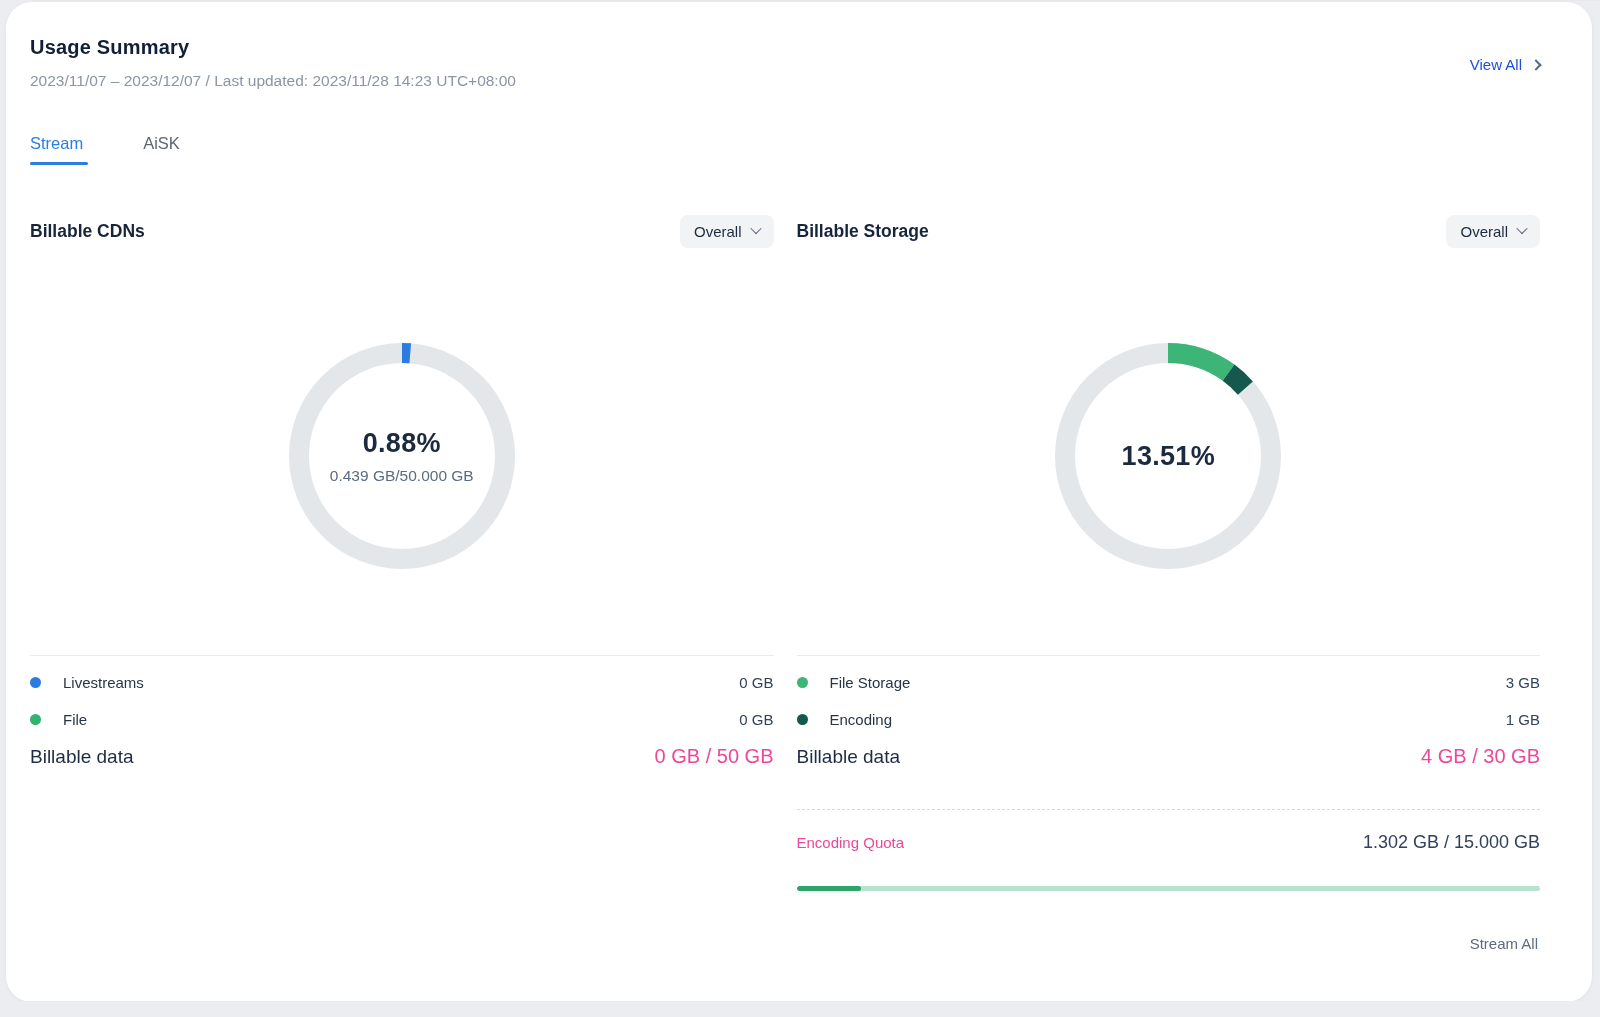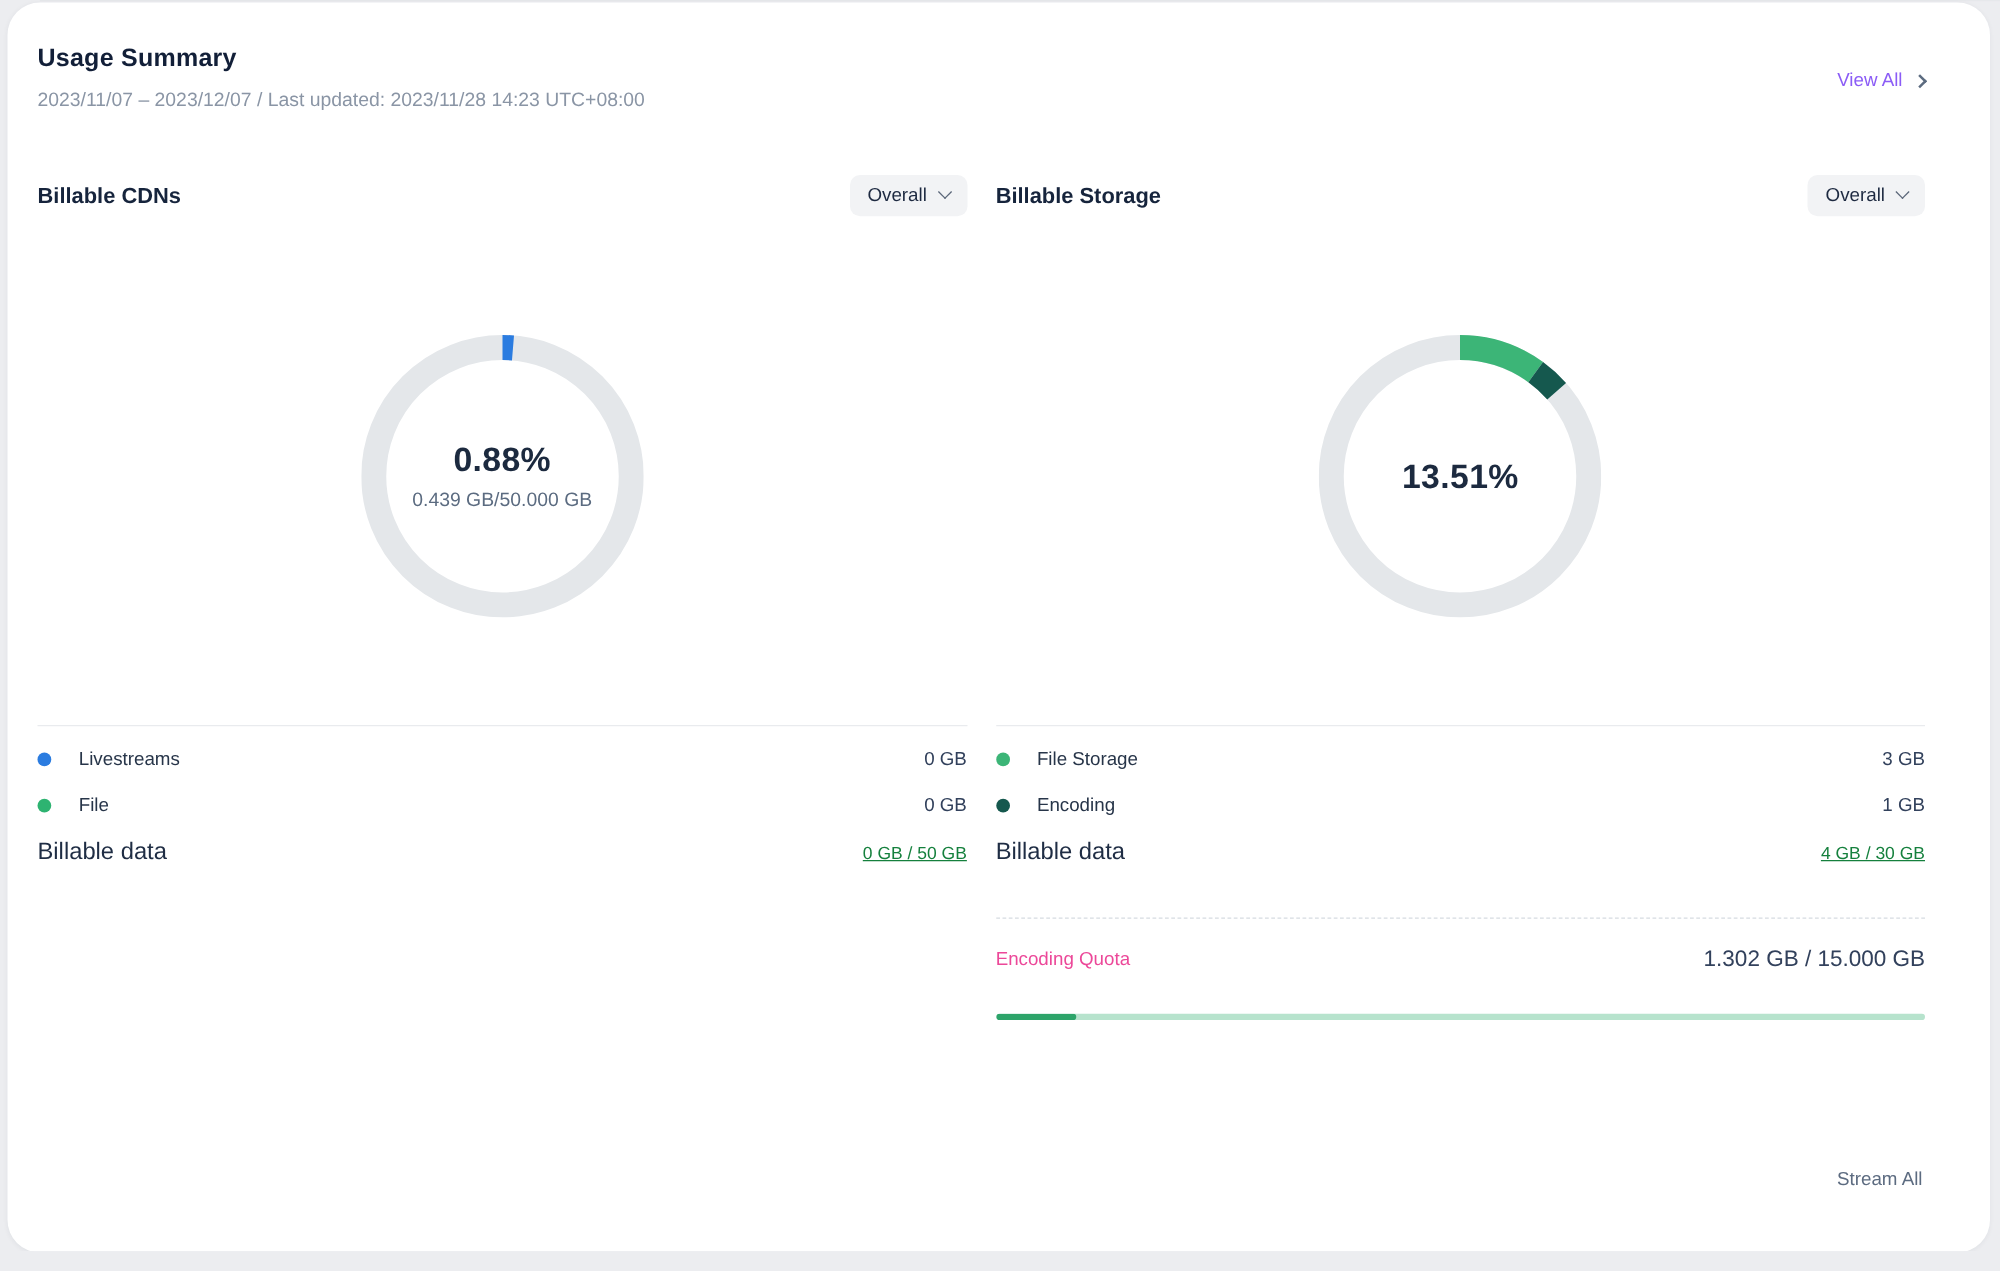--- a/index.html
+++ b/index.html
@@ -30,21 +30,21 @@
     box-shadow: 0 1px 4px rgba(20,30,50,0.05);
     padding: 34px 52px 0 24px;
   }
   
   .header-row { display: flex; justify-content: space-between; align-items: flex-start; }
   .page-title { font-size: 20px; font-weight: 700; color: #121f38; letter-spacing: .2px; }
   .date-range { margin-top: 13px; font-size: 15.5px; color: #8a95a5; }
   .view-all {
     display: flex; align-items: center; gap: 10px;
     margin-top: 20px;
-    font-size: 15px; color: #8b5cf6; cursor: pointer;
+    font-size: 15px; color: #1d4ed8; cursor: pointer;
     background: none; border: none; font-family: inherit;
   }
   .chev { width: 8px; height: 8px; border-top: 2px solid #5c6b80; border-right: 2px solid #5c6b80; transform: rotate(45deg); display: inline-block; }
   
   .tabs { display: flex; gap: 60px; margin-top: 44px; }
   .tab { font-size: 16.5px; color: #5a6678; cursor: pointer; padding-bottom: 12px; position: relative; background: none; border: none; font-family: inherit; }
   .tab.active { color: #2a7de1; font-weight: 500; }
   .tab.active::after {
     content: ""; position: absolute; left: 0; bottom: 0;
     width: 58px; height: 3px; border-radius: 2px; background: #2a7de1;
@@ -72,21 +72,21 @@
   .donut-sub { font-size: 15.5px; color: #5b6b80; }
   
   .legend-divider { border-top: 1px solid #e9ebee; margin-top: 86px; }
   .legend { margin-top: 8px; }
   .legend-row { display: flex; align-items: center; height: 37px; }
   .dot { width: 11px; height: 11px; border-radius: 50%; margin-right: 22px; flex: none; }
   .legend-label { font-size: 15px; color: #273549; }
   .legend-value { margin-left: auto; font-size: 15px; color: #32415c; }
   .billable-row { display: flex; align-items: center; height: 37px; }
   .billable-label { font-size: 19px; color: #1f2d44; }
-  .billable-value { margin-left: auto; font-size: 14px; color: #15803d; text-decoration: underline; }
+  .billable-value { margin-left: auto; font-size: 20px; color: #ec4899; }
   
   .quota-divider { border-top: 1px dashed #d6dbe1; margin-top: 34px; }
   .quota-row { display: flex; align-items: center; margin-top: 22px; }
   .quota-label { font-size: 15px; color: #ec4899; }
   .quota-value { margin-left: auto; font-size: 18px; color: #32415c; }
   .progress-track { margin-top: 33px; height: 5px; border-radius: 3px; overflow: hidden; }
   .progress-fill { height: 100%; border-radius: 3px; }
   
   .expand-all {
     position: absolute; right: 54px; top: 933px;
@@ -105,20 +105,24 @@
       <div>
         <div class="page-title">Usage Summary</div>
         <div class="date-range">2023/11/07 – 2023/12/07 / Last updated: 2023/11/28 14:23 UTC+08:00</div>
       </div>
       <button class="view-all">
         <span>View All</span>
         <span class="chev"></span>
       </button>
     </div>
 
+    <div class="tabs">
+      <button class="tab active">Stream</button>
+      <button class="tab">AiSK</button>
+    </div>
 
     <div class="panels">
 
       <div class="panel">
         <div class="panel-head">
           <div class="panel-title">Billable CDNs</div>
           <button class="filter-pill">
             <span>Overall</span>
             <span class="caret"></span>
           </button>

